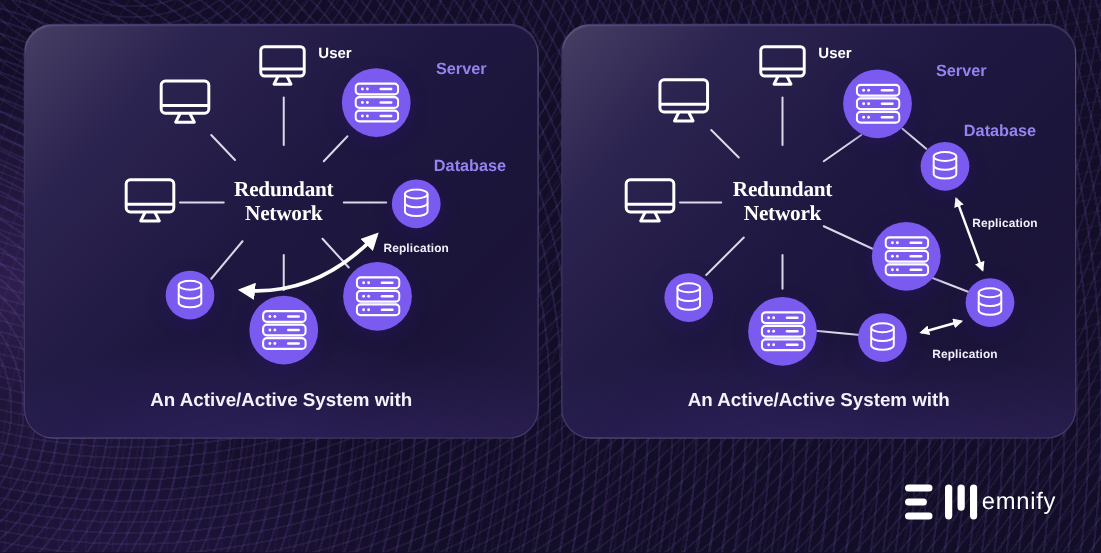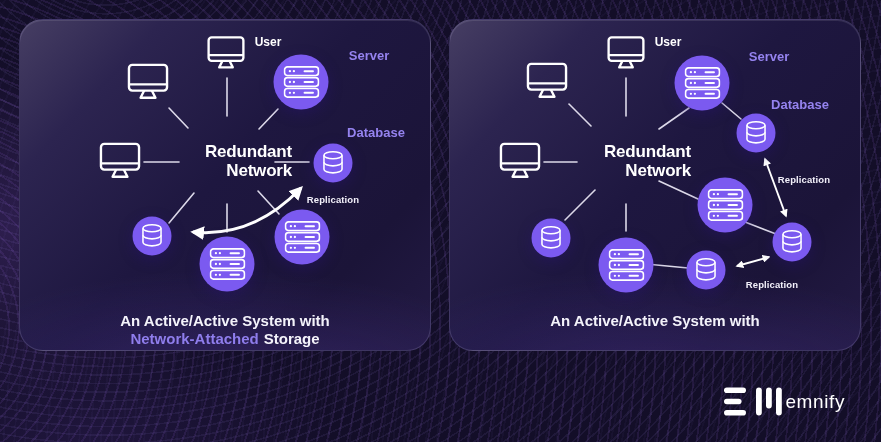--- a/index.html
+++ b/index.html
@@ -34,22 +34,22 @@
   .node { position:absolute; transform:translate(-50%,-50%); display:flex; align-items:center; justify-content:center; }
   .circle { border-radius:50%; background:#7B5AF0; box-shadow:0 4px 14px rgba(40,20,110,0.45); }
   .circle.lg { width:55px; height:55px; }
   .circle.sm { width:39px; height:39px; }
   .lbl { position:absolute; transform:translate(-50%,-50%); white-space:nowrap; }
   .lbl.user { font-size:12px; font-weight:700; color:#FFFFFF; }
   .lbl.purple { font-size:13px; font-weight:700; color:#9583EF;margin-left:16px; }
   .lbl.repl { font-size:9.5px; font-weight:600; color:#F2F0FA; letter-spacing:0.1px; }
   .hub {
     position:absolute; transform:translate(-50%,-50%);
-    width:130px; text-align:right;
-    font-size:17px; font-weight:700; line-height:1.14; letter-spacing:-0.2px; color:#FFFFFF;
+    width:130px; text-align:center;
+    font-size:17px; font-weight:700; line-height:1.14; letter-spacing:-0.2px; color:#FFFFFF;font-family:Liberation Serif, serif;
   }
   .caption {
     position:absolute; left:0; right:0; top:292px; text-align:center;
     font-size:15px; font-weight:700; line-height:17.5px; color:#F4F3FB;
   }
   .caption .hl { color:#8F7DEC; margin-right:5px; }
   .footer {
     position:absolute; right:36px; bottom:26px;
     display:flex; flex-direction:row; align-items:center; gap:3px;
   }
@@ -180,21 +180,20 @@
   </div>
 
   <div class="hub" style="left:207px;top:141px">Redundant Network</div>
   <div class="lbl user" style="left:248px;top:22px">User</div>
   <div class="lbl purple" style="left:333px;top:35px">Server</div>
   <div class="lbl purple" style="left:340px;top:112px">Database</div>
   <div class="lbl repl" style="left:313px;top:179px">Replication</div>
 
   <div class="caption">
     <div>An Active/Active System with</div>
-    <div><span class="hl">Network-Attached</span><span>Storage</span></div>
   </div>
 </div>
 
 <div class="panel right">
   <svg class="links" width="412" height="332">
     <defs>
       <marker id="ahR" viewBox="0 0 10 10" refX="8" refY="5" markerWidth="4.2" markerHeight="4.2" orient="auto-start-reverse">
         <path d="M0,0 L10,5 L0,10 z" fill="#FFFFFF"></path>
       </marker>
     </defs>

